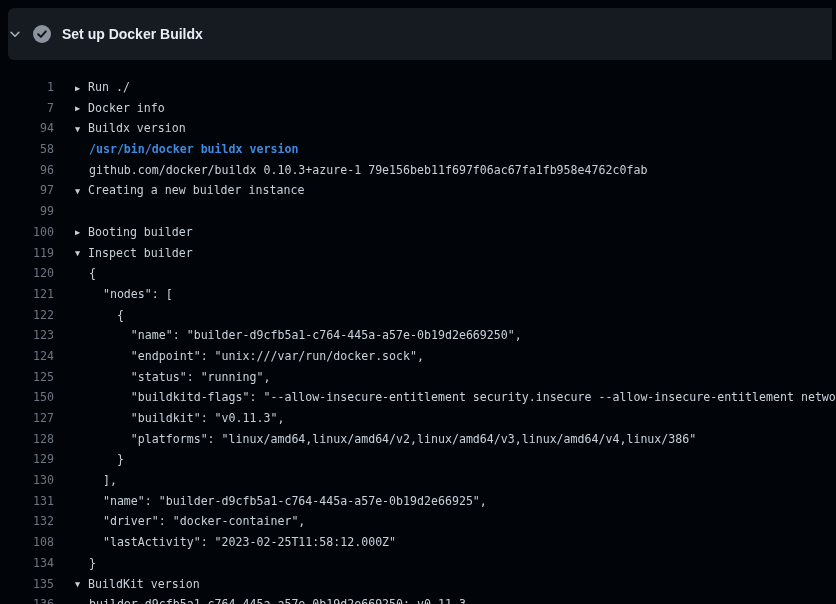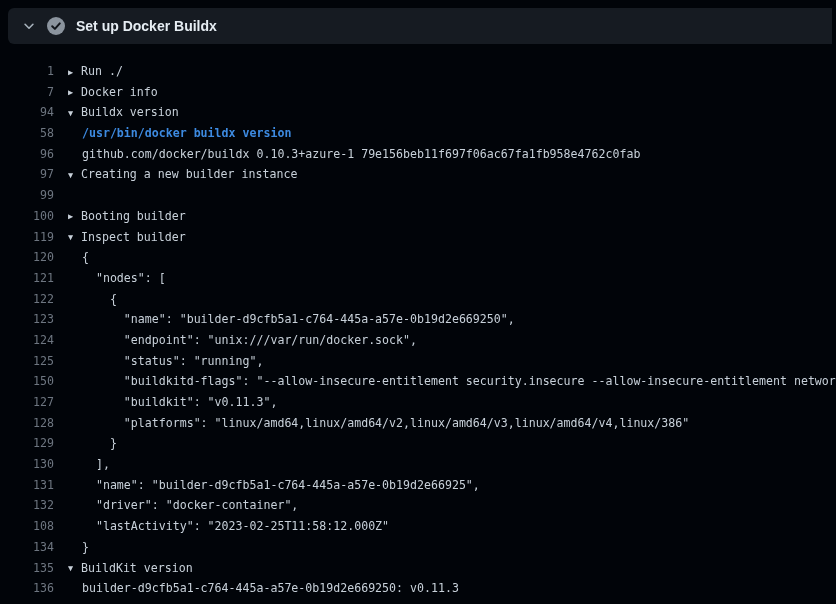--- a/index.html
+++ b/index.html
@@ -13,26 +13,25 @@
   }
   *{margin:0;padding:0;box-sizing:border-box;}
   html,body{width:836px;height:604px;overflow:hidden;}
   body{
     background:var(--page-bg);
     font-family:"DejaVu Sans Mono","Liberation Mono",monospace;
   }
   
   .step-header{
     margin:8px 4px 0 8px;
-    height:36px;
+    height:52px;
     background:var(--header-bg);
     border-radius:6px 0 0 6px;
     display:flex;
     align-items:center;
-    padding-left:14px;
     cursor:pointer;
   }
   .chevron{
     width:14px;height:14px;
     display:flex;align-items:center;justify-content:center;
     flex:0 0 auto;
   }
   .status{
     width:18px;height:18px;
     margin-left:11px;
@@ -61,21 +60,21 @@
     white-space:nowrap;
   }
   .num{
     flex:0 0 54px;
     width:54px;
     text-align:right;
     color:var(--num-color);
     cursor:pointer;
   }
   .content{
-    margin-left:14px;
+    margin-left:21px;
     white-space:pre;
     color:var(--text-color);
   }
   .arrow{
     display:inline-block;
     width:13px;
     font-size:8.5px;
     color:var(--text-color);
     vertical-align:0.5px;
   }

